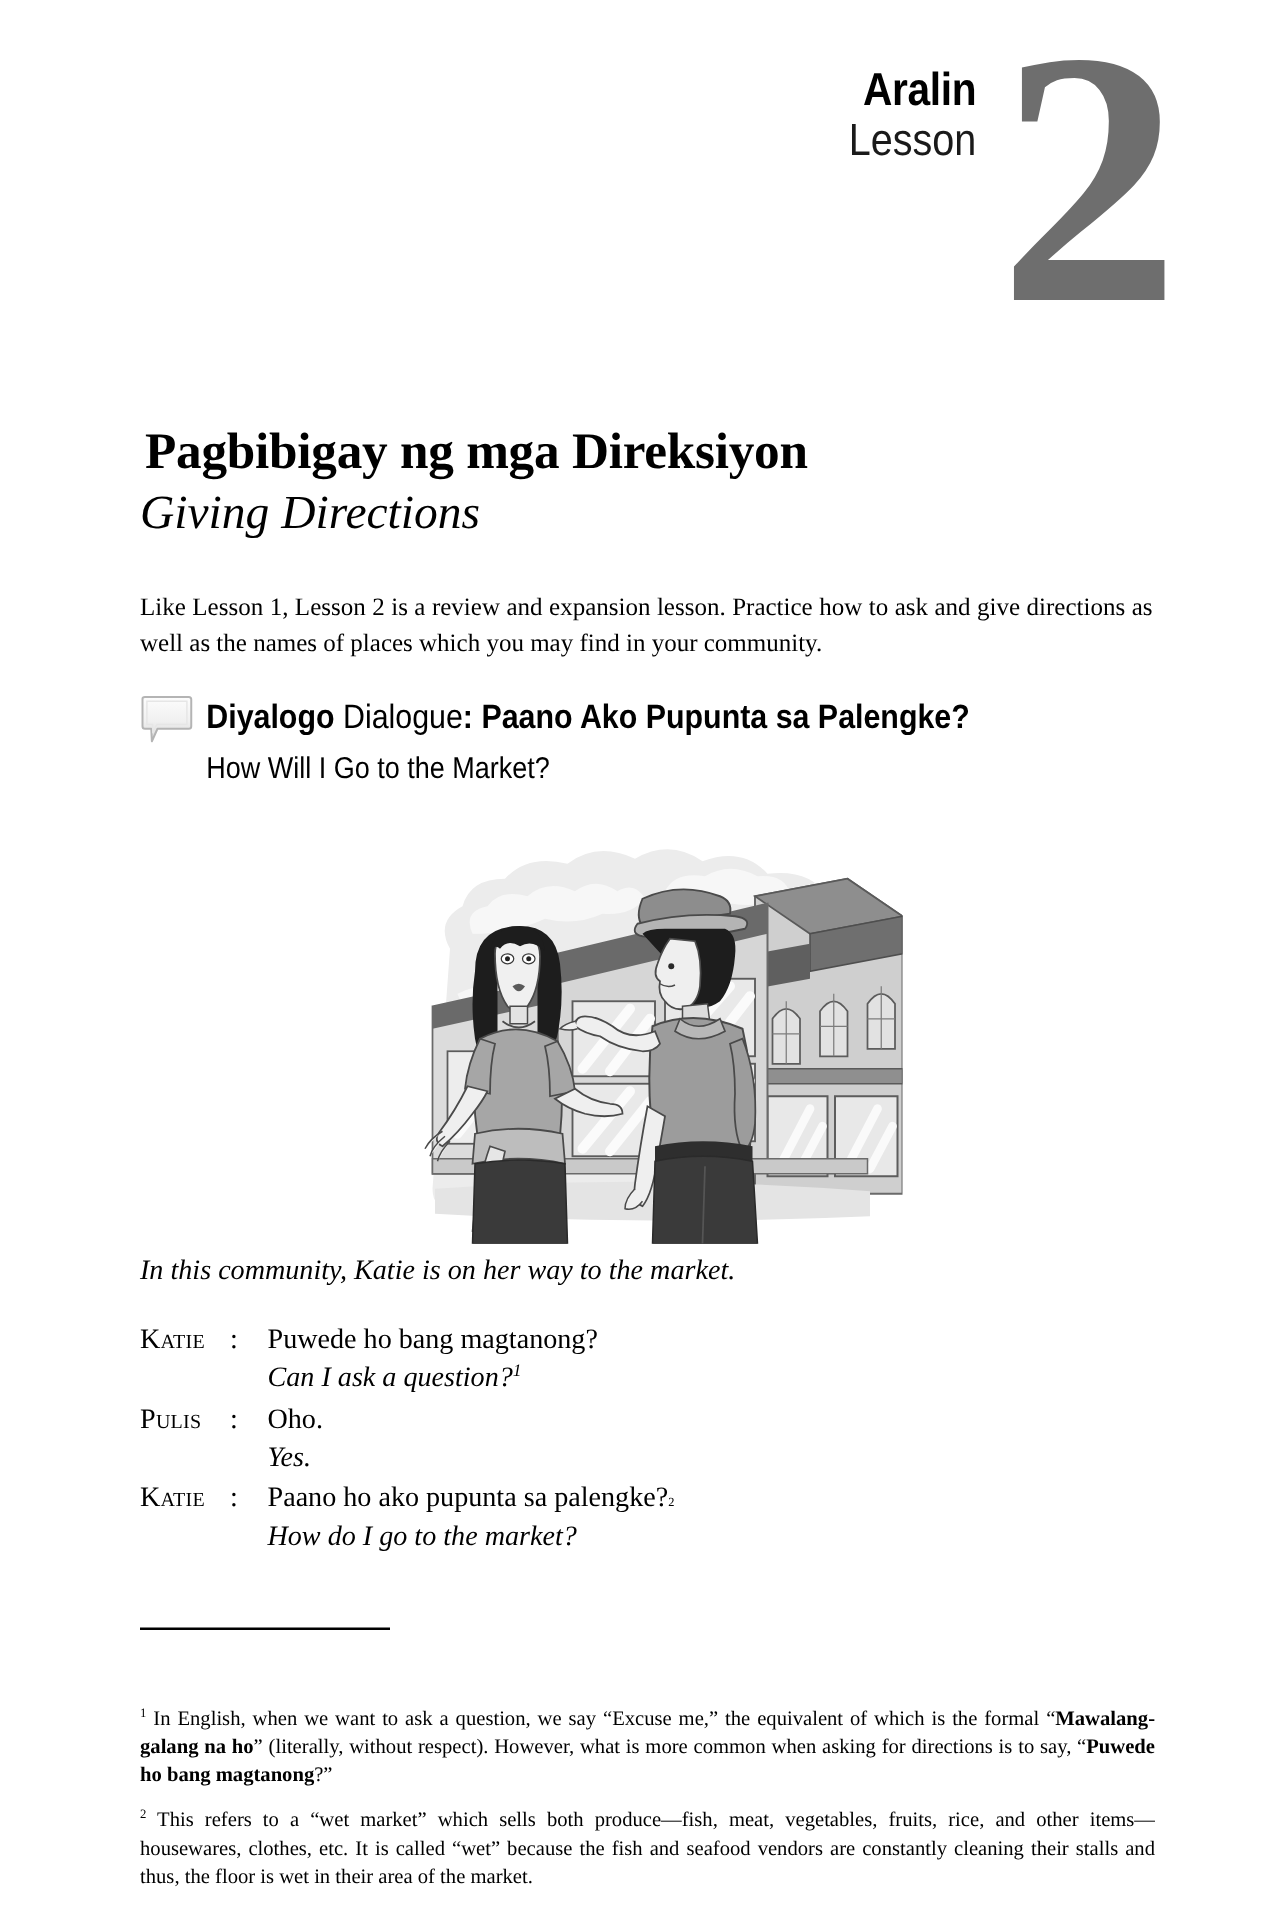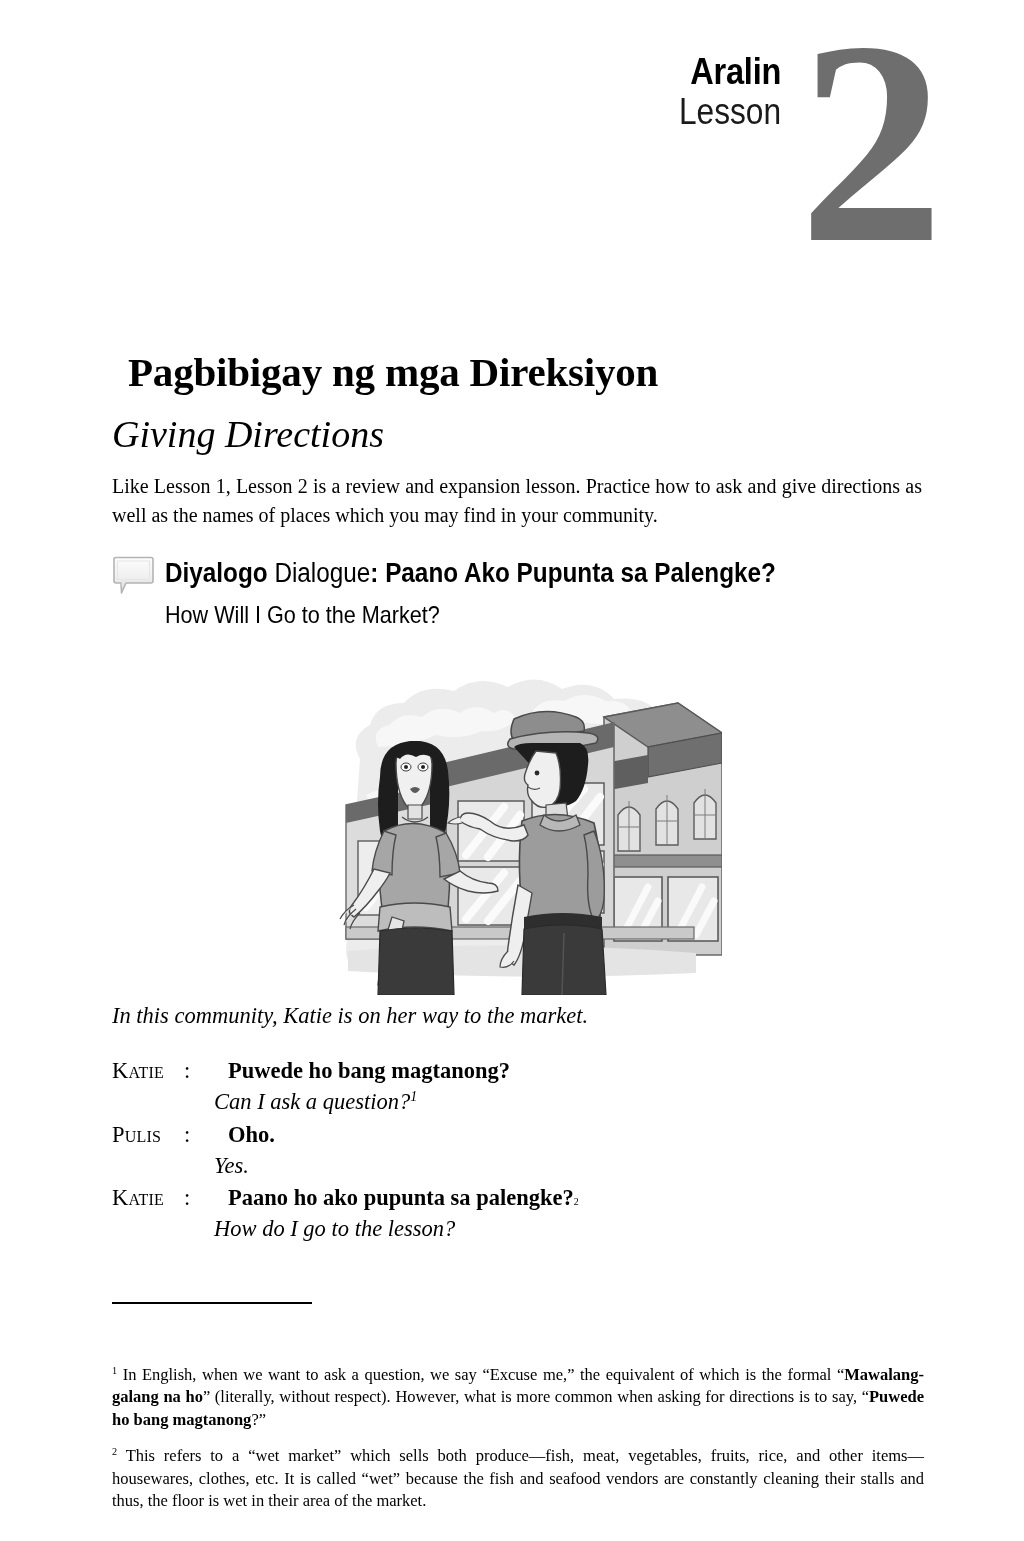--- a/index.html
+++ b/index.html
@@ -72,21 +72,21 @@
     position: absolute;
     top: 334px;
     left: 112px;
     width: 812px;
   }
   .main-title {
     font-family: "Liberation Serif", serif;
     font-size: 41px;
     font-weight: bold;
     line-height: 1.12;
-    margin: 16px;
+    margin: 4px;
     letter-spacing: -0.2px;
   }
   .sub-title {
     font-family: "Liberation Serif", serif;
     font-size: 38px;
     font-style: italic;
     font-weight: normal;
     line-height: 1.2;
     margin: 4px 0 0 0;
   }
@@ -182,22 +182,21 @@
     font-variant: small-caps;
     letter-spacing: 0.2px;
   }
   .d-colon {
     width: 30px;
     flex: 0 0 30px;
     font-size: 22.5px;
   }
   .d-tagalog {
     font-size: 22.5px;
-    font-weight: bold;
-    margin-left: 14px;
+    font-weight: normal;
   }
   .d-translation {
     font-size: 22.5px;
     font-style: italic;
     padding-left: 102px;
     line-height: 1.4;
   }
   sup {
     font-size: 0.62em;
     vertical-align: super;
@@ -434,21 +433,21 @@
       <div class="d-translation"><span>Yes.</span><sup></sup></div>
     </div>
 
     <div class="d-exchange">
       <div class="d-line">
         <span class="d-speaker">Katie</span>
         <span class="d-colon">:</span>
         <span class="d-tagalog">Paano ho ako pupunta sa palengke?</span>
           <sup>2</sup>
       </div>
-      <div class="d-translation">How do I go to the lesson?</div>
+      <div class="d-translation">How do I go to the market?</div>
     </div>
 
   </div>
 
   <div class="footnote-rule"></div>
   <div class="footnotes">
     <div class="footnote" id="footnote-1"><sup>1</sup> <span>In English, when we want to ask a question, we say “Excuse me,” the equivalent of which is the formal “</span><b>Mawalang-galang na ho</b><span>” (literally, without respect). However, what is more common when asking for directions is to say, “</span><b>Puwede ho bang magtanong</b><span>?”</span></div>
     <div class="footnote" id="footnote-2"><sup>2</sup> <span>This refers to a “wet market” which sells both produce—fish, meat, vegetables, fruits, rice, and other items—housewares, clothes, etc. It is called “wet” because the fish and seafood vendors are constantly cleaning their stalls and thus, the floor is wet in their area of the market.</span></div>
   </div>
 

